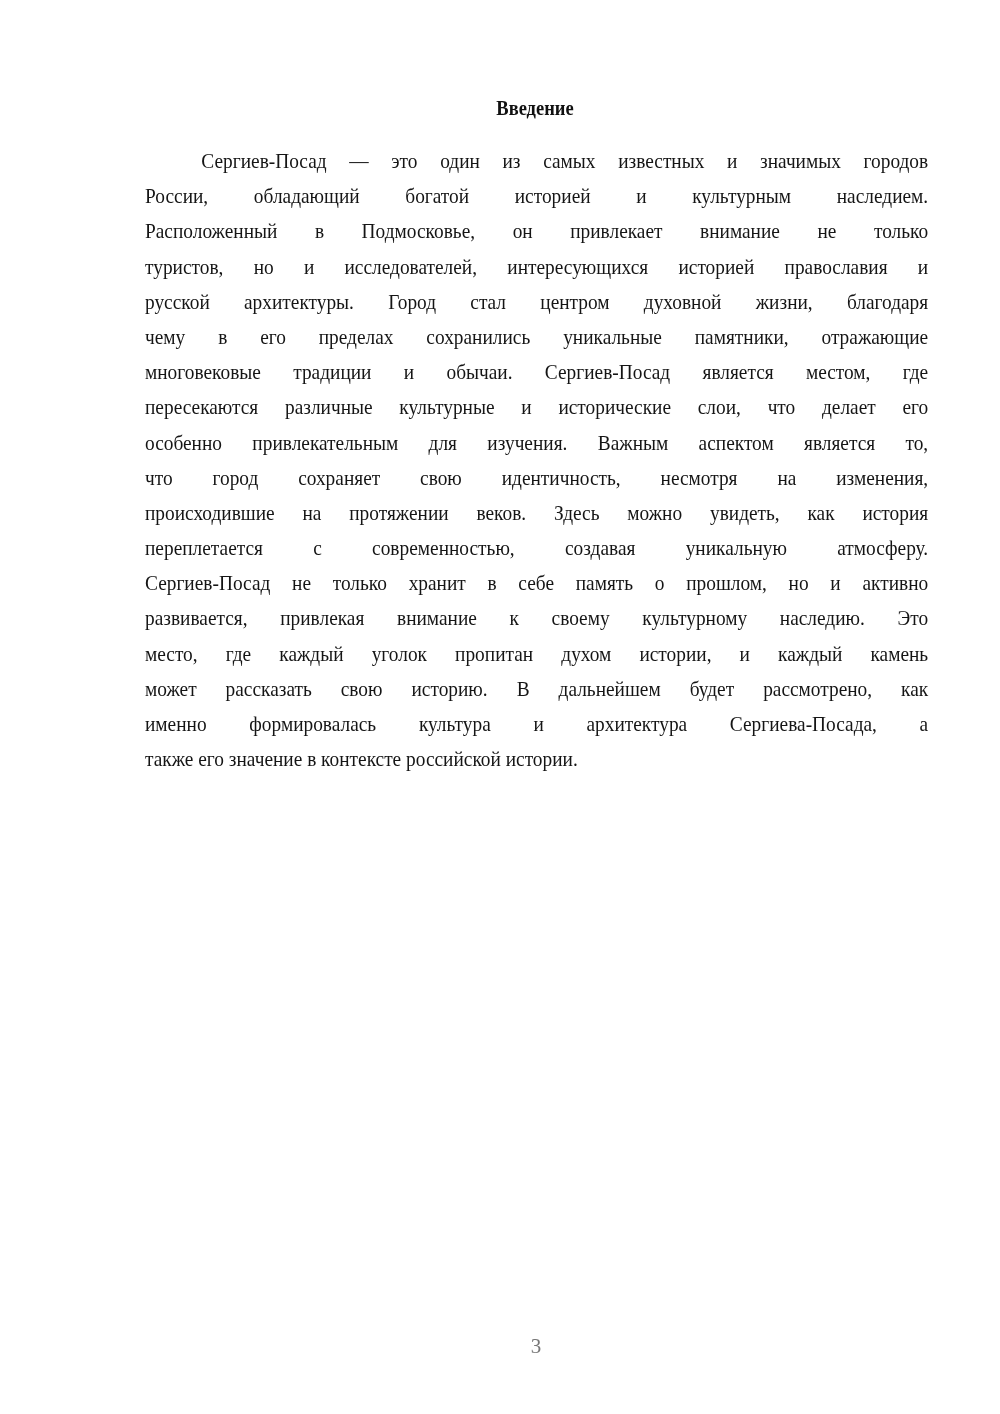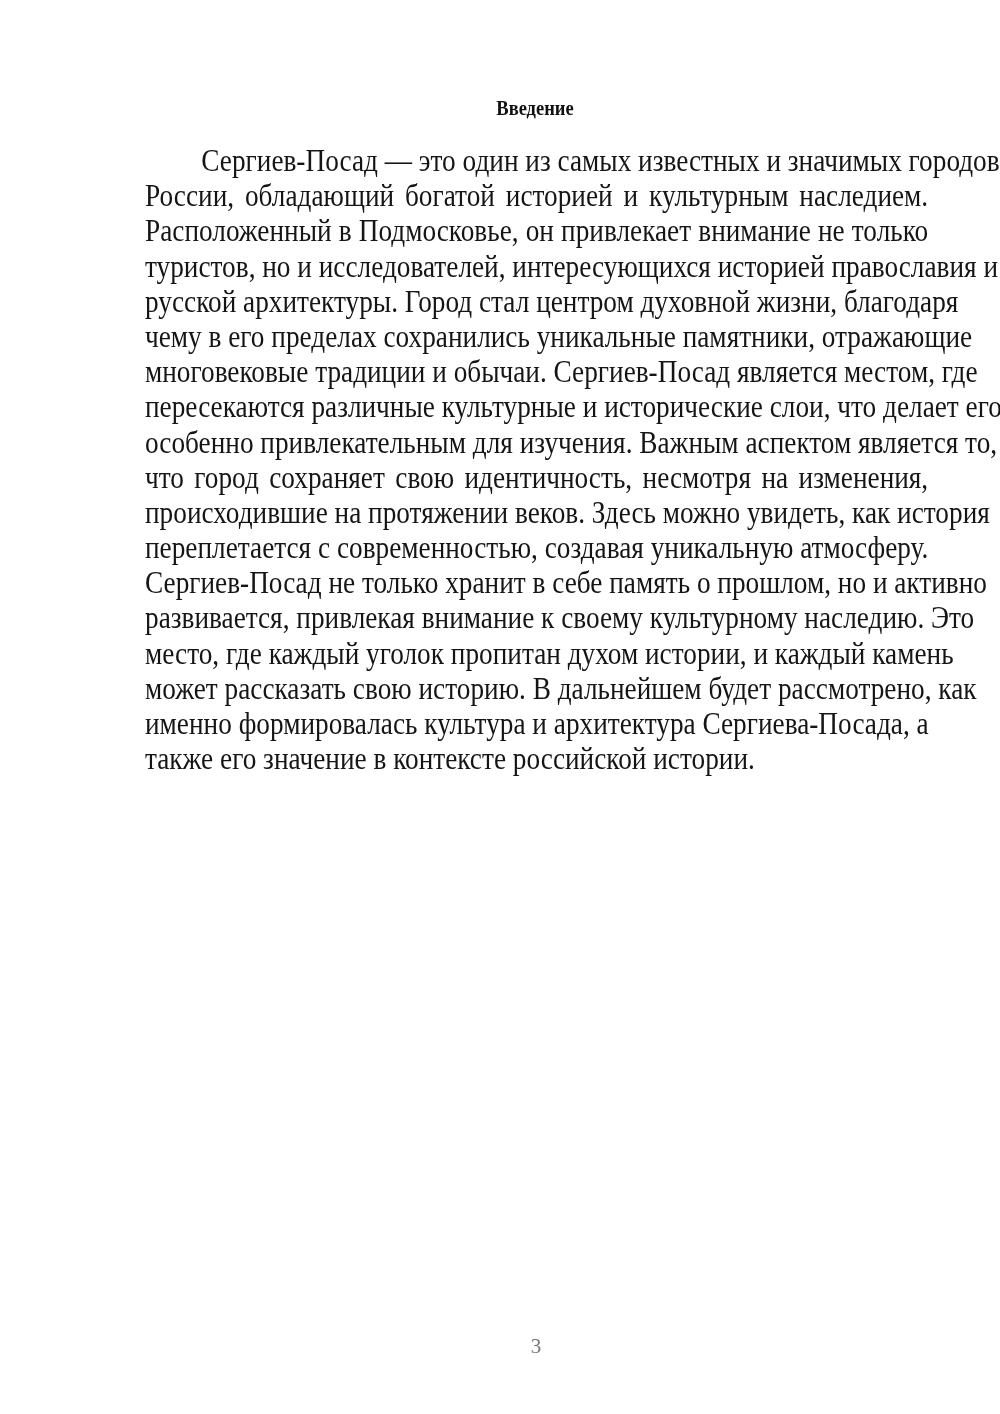--- a/index.html
+++ b/index.html
@@ -8,21 +8,21 @@
   .heading {
     position: absolute; left: 0; width: 1000px; top: 96px;
     text-align: center; font-family: "Liberation Serif", serif;
     font-weight: bold; font-size: 21px; color: #111;
     transform: scaleX(0.88); transform-origin: 535px 0;
     left: 0;
   }
   .heading span { display: inline-block; margin-left: 70px; }
   .body {
     position: absolute; left: 145px; top: 143px; width: 783px;
-    font-family: "Liberation Serif", serif; font-size: 31px; color: #151515;
+    font-family: "Liberation Serif", serif; font-size: 22px; color: #151515;
   }
   .line {
     height: 35.2px; line-height: 35.2px; white-space: nowrap;
     text-align: justify; text-align-last: justify; overflow: visible;
     width: 890px; transform: scaleX(0.88); transform-origin: 0 0;
   }
   .line.indent { padding-left: 64px; width: 826px; }
   .line.last { text-align-last: left; }
   .pagenum {
     position: absolute; top: 1334px; left: 0; width: 1000px; text-align: center;

